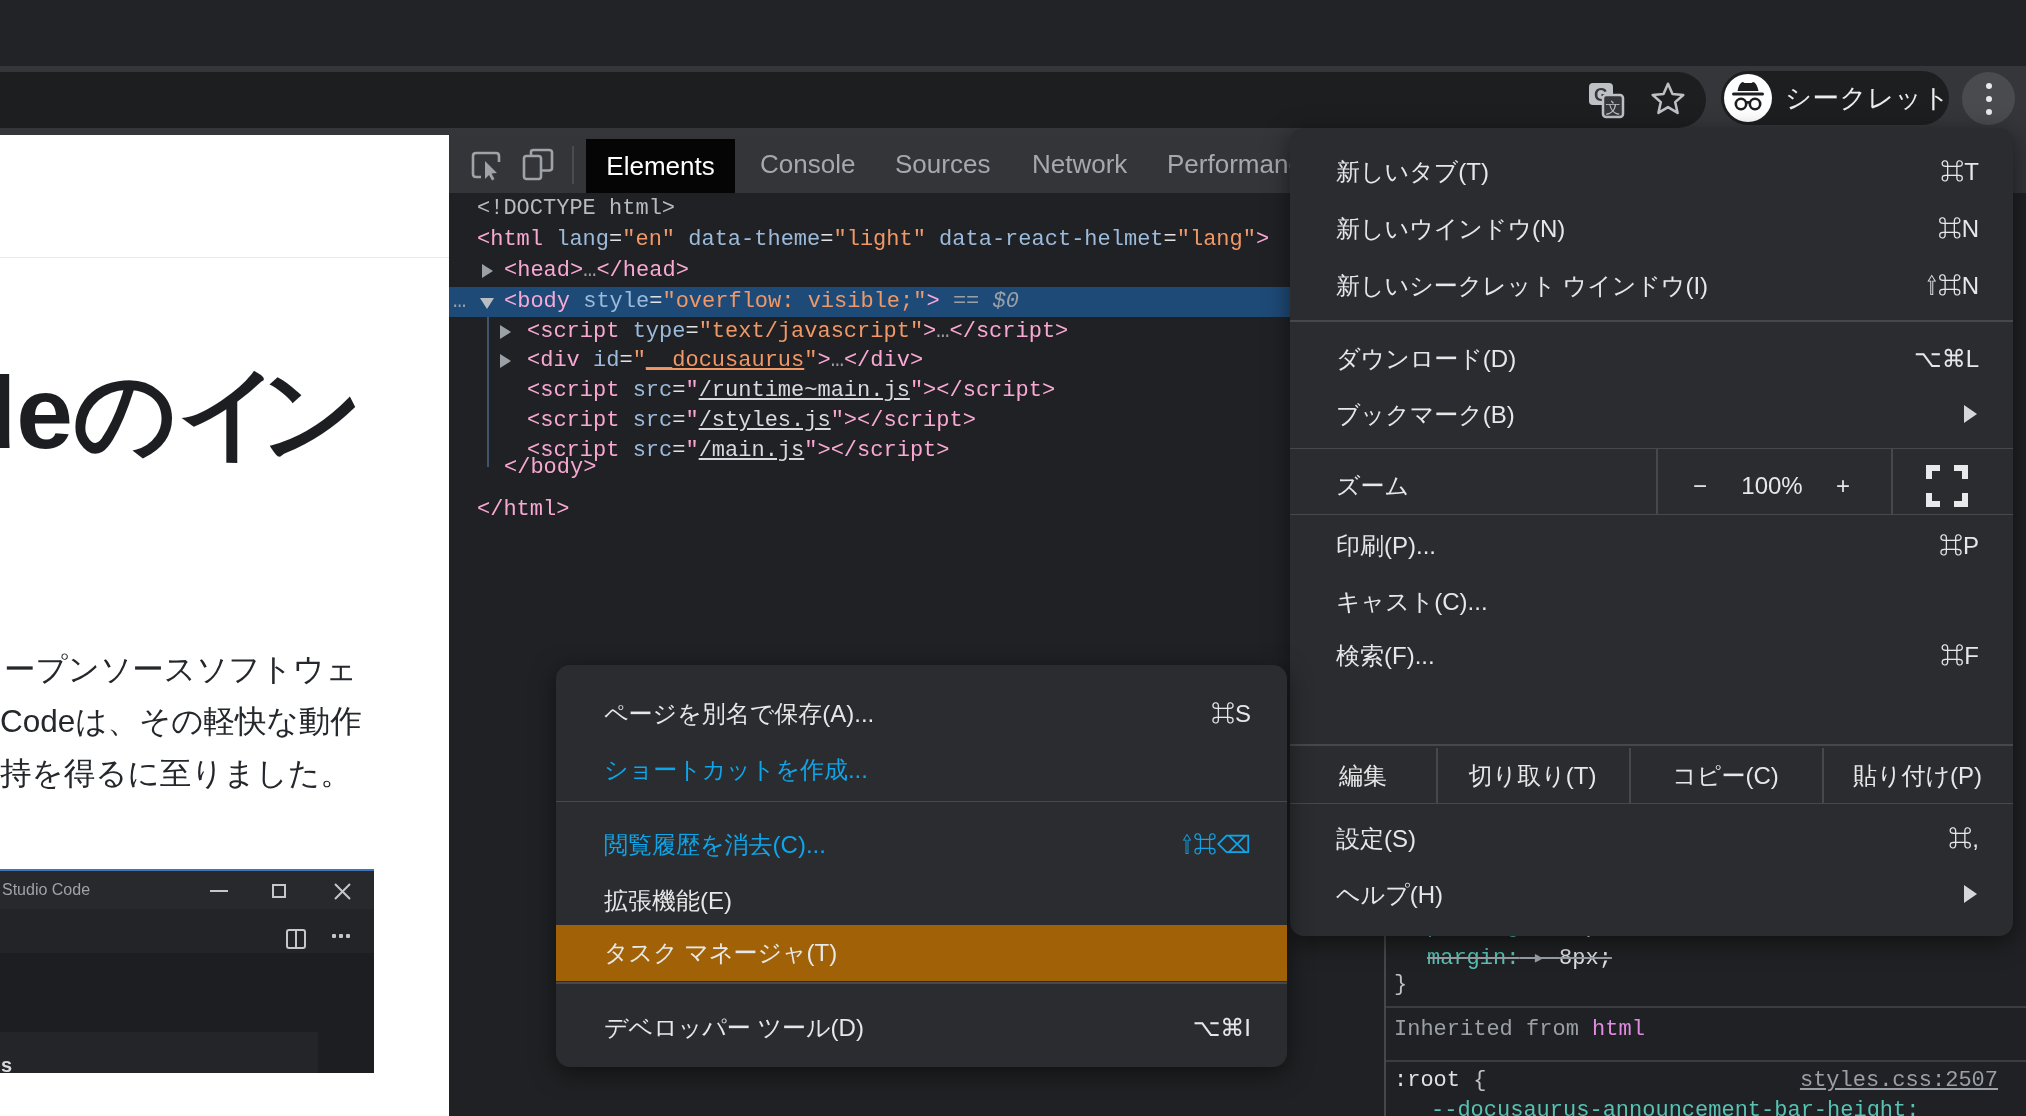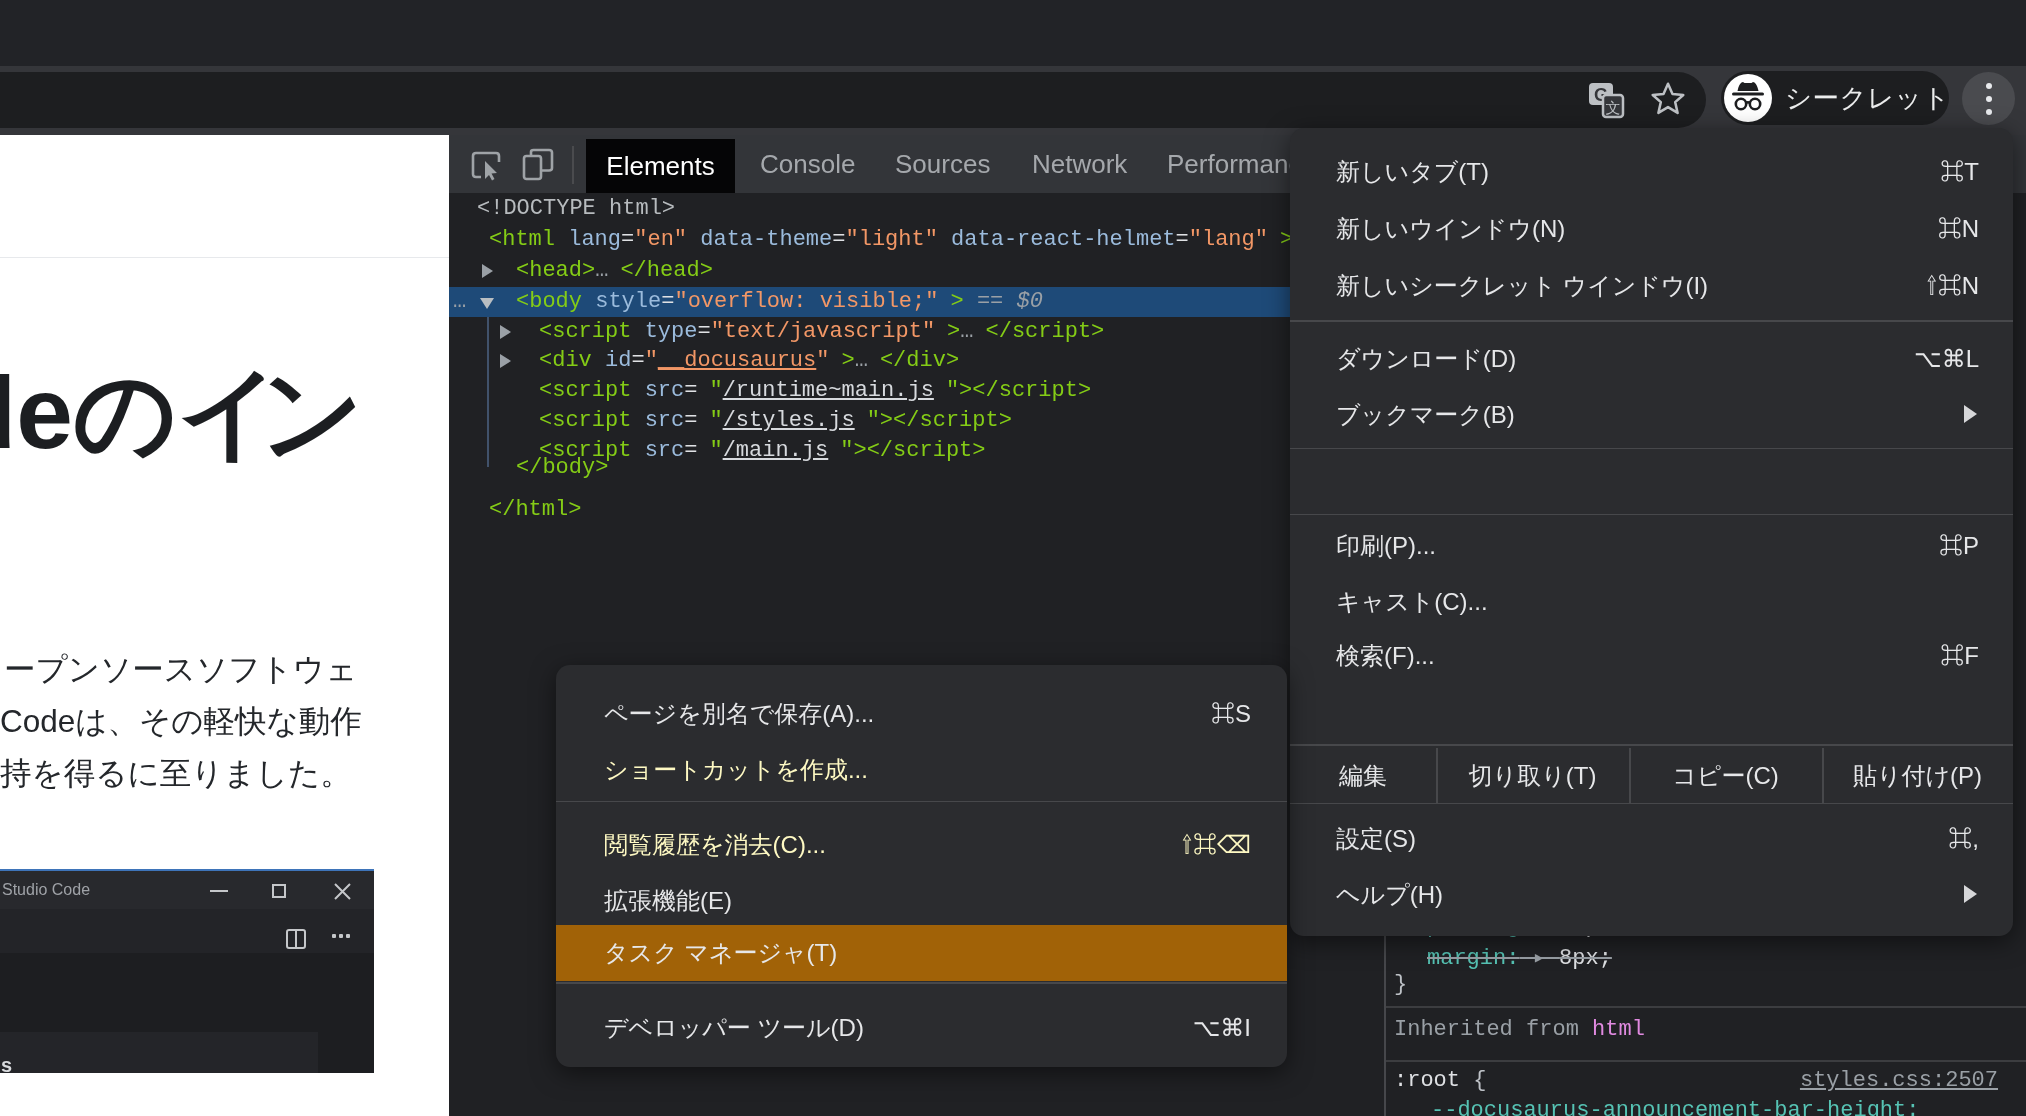--- a/index.html
+++ b/index.html
@@ -35,21 +35,21 @@
   
   #devtools { left:449px; top:135px; width:1577px; height:981px; background:#202124; }
   #tabstrip { left:0; top:0; width:1577px; height:58px; background:#333539; }
   #tab-elements { left:137px; top:4px; width:149px; height:54px; background:#050506; color:#ffffff;
                   font-size:26px; text-align:center; line-height:54px; }
   .tab { color:#a5a8ac; font-size:26px; line-height:58px; }
   .toolsep { left:123px; top:11px; width:2px; height:38px; background:#4a4b4e; }
 
   .trow { position:absolute; left:0; width:935px; height:30px; line-height:30px; font-size:22px;
           font-family:"Liberation Mono", monospace; white-space:pre; color:#dfe1e4; }
-  .tb { color:#84cc16;margin-left:12px; }   
+  .tb { color:#f9a8d4; }   
   .an { color:#9bbbdc; }   
   .av { color:#f29766; }   
   .gy { color:#9aa0a6; }   
   .wt { color:#dfe1e4; }
   .lk { color:#d7dade; text-decoration:underline; }
   .arrow { position:absolute; top:8px; width:0; height:0; border-left:11px solid #9aa0a6;
            border-top:7px solid transparent; border-bottom:7px solid transparent; }
   .darrow { position:absolute; top:11px; width:0; height:0; border-top:11px solid #b9bec2;
            border-left:7px solid transparent; border-right:7px solid transparent; }
   #selband { left:0; top:152px; width:935px; height:30px; background:#1e4a78; }
@@ -66,21 +66,21 @@
 
   
   .menu { background:#2b2c2f; border-radius:14px; box-shadow:0 6px 24px rgba(0,0,0,.5); z-index:50; }
   #mainmenu { left:1290px; top:128px; width:723px; height:808px; }
   #submenu  { left:556px;  top:665px; width:731px; height:402px; }
   .mi { position:absolute; left:0; width:100%; height:57px; line-height:57px; color:#e6e7e9; font-size:24px; }
   .mi .lab { position:absolute; left:46px; top:0; }
   .mi .sc  { position:absolute; right:34px; top:0; }
   .sub .lab { left:48px; }
   .sub .sc { right:36px; }
-  .gray { color:#fef9c3; }
+  .gray { color:#0ea5e9; }
   .msep { position:absolute; left:0; width:100%; height:1.5px; background:#47484b; }
   .hl { background:#58595d; }
   .subhl { background:#a16207; }
   .rarr { position:absolute; right:36px; top:19px; width:0; height:0; border-left:13px solid #d6d7d9;
           border-top:9px solid transparent; border-bottom:9px solid transparent; }
   .icon { position:absolute; }
 
 </style>
 </head>
 <body>
@@ -209,20 +209,31 @@
     <div class="msep" style="top:192px;"></div>
     <div class="mi" style="top:202px;">
       <span class="lab">ダウンロード(D)</span>
       <span class="sc">⌥⌘L</span>
     </div>
     <div class="mi" style="top:258px;">
       <span class="lab">ブックマーク(B)</span>
       <span class="rarr"></span>
     </div>
     <div class="msep" style="top:319.5px;"></div>
+    <div class="mi" style="top:328.5px;">
+      <span class="lab">ズーム</span>
+      <span style="position:absolute;left:366px;top:-9px;width:2px;height:66px;background:#47484b;"></span>
+      <span style="position:absolute;left:601px;top:-9px;width:2px;height:66px;background:#47484b;"></span>
+      <span style="position:absolute;left:403px;top:0;">−</span>
+      <span style="position:absolute;left:440px;top:0;width:84px;text-align:center;">100%</span>
+      <span style="position:absolute;left:546px;top:0;">+</span>
+      <svg class="icon" style="left:636px;top:8px;" width="42" height="42" viewBox="0 0 42 42">
+        <path d="M3 14 V3 H14 M28 3 H39 V14 M39 28 V39 H28 M14 39 H3 V28" fill="none" stroke="#e8e9eb" stroke-width="6"></path>
+      </svg>
+    </div>
     <div class="msep" style="top:385.5px;"></div>
     <div class="mi" style="top:389px;padding-left:16px;">
       <span class="lab">印刷(P)...</span>
       <span class="sc">⌘P</span>
     </div>
     <div class="mi" style="top:445px;">
       <span class="lab">キャスト(C)...</span>
     </div>
     <div class="mi" style="top:499px;">
       <span class="lab">検索(F)...</span>

